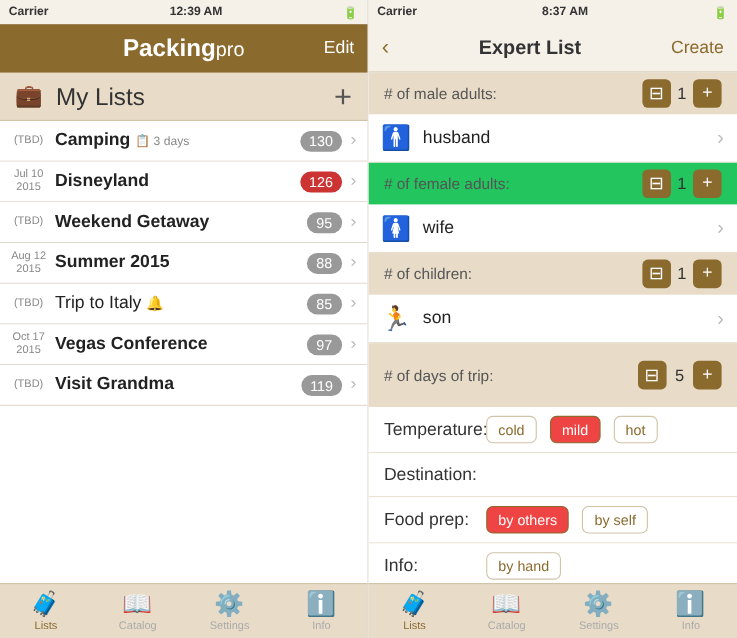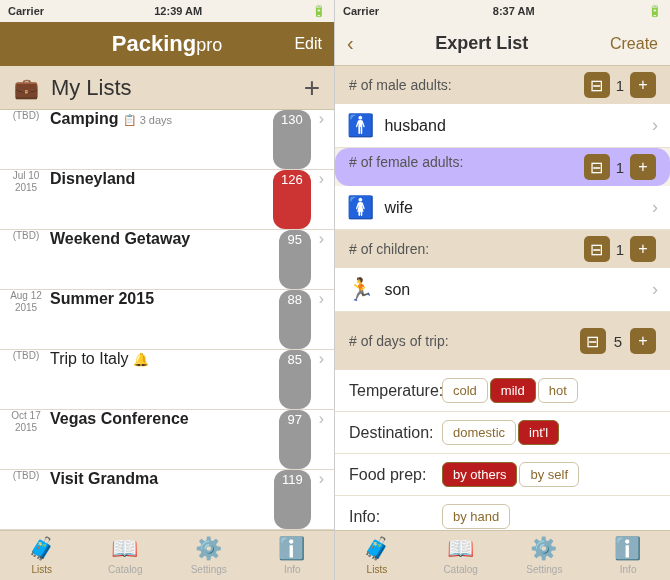--- a/index.html
+++ b/index.html
@@ -10,21 +10,21 @@
     .left-status-bar { background: #f5f0e8; height: 22px; display: flex; justify-content: space-between; align-items: center; padding: 0 8px; font-size: 11px; font-weight: 600; color: #333; }
     .left-header { background: #8b6a2e; height: 44px; display: flex; align-items: center; justify-content: center; position: relative; }
     .left-header-title { color: white; font-size: 22px; font-weight: 700; }
     .left-header-title span.pro { font-weight: 300; font-size: 18px; }
     .left-header-edit { position: absolute; right: 12px; color: white; font-size: 16px; }
     .my-lists-header { background: #e8dcc8; height: 44px; display: flex; align-items: center; justify-content: space-between; padding: 0 14px; border-bottom: 1px solid #d0c4a8; }
     .my-lists-title { font-size: 22px; font-weight: 500; color: #333; display: flex; align-items: center; gap: 12px; }
     .my-lists-icon { font-size: 20px; color: #666; }
     .my-lists-add { font-size: 28px; color: #555; font-weight: 300; }
     .list-items { flex: 1; overflow: hidden; background: white; }
-    .list-item { display: flex; height: 60px; border-bottom: 1px solid #e0d8cc; background: white; padding: 0 10px; gap: 8px; }
+    .list-item { display: flex; align-items: center; height: 37px; border-bottom: 1px solid #e0d8cc; background: white; padding: 0 10px; gap: 8px; }
     .list-item-date { font-size: 10px; color: #888; width: 32px; line-height: 1.2; flex-shrink: 0; text-align: center; }
     .list-item-name { flex: 1; font-size: 16px; color: #222; font-weight: 500; }
     .list-item-count { background: #999; color: white; border-radius: 12px; padding: 2px 8px; font-size: 13px; min-width: 32px; text-align: center; }
     .list-item-count.red { background: #cc3333; }
     .list-item-chevron { color: #bbb; font-size: 16px; }
     .bottom-nav { background: #e8dcc8; border-top: 1px solid #d0c4a8; height: 50px; display: flex; align-items: center; }
     .nav-item { flex: 1; display: flex; flex-direction: column; align-items: center; justify-content: center; gap: 2px; }
     .nav-item-icon { font-size: 22px; color: #8b6a2e; }
     .nav-item-label { font-size: 10px; color: #8b6a2e; }
     .nav-item.inactive .nav-item-icon { color: #aaa; }
@@ -35,23 +35,23 @@
     .right-status-bar { background: #f5f0e8; height: 22px; display: flex; justify-content: space-between; align-items: center; padding: 0 8px; font-size: 11px; font-weight: 600; color: #333; }
     .right-header { background: #f5f0e8; height: 44px; display: flex; align-items: center; justify-content: space-between; padding: 0 12px; border-bottom: 1px solid #d0c4a8; }
     .right-header-back { font-size: 20px; color: #8b6a2e; }
     .right-header-title { font-size: 18px; font-weight: 600; color: #333; }
     .right-header-create { font-size: 16px; color: #8b6a2e; }
     .expert-content { flex: 1; overflow: hidden; background: #f5f0e8; }
     .person-row { background: white; display: flex; align-items: center; padding: 0 12px; height: 44px; border-bottom: 1px solid #e8e0d0; gap: 10px; }
     .days-section { background: #e8dcc8; padding: 16px 14px; display: flex; align-items: center; justify-content: space-between; }
     .option-row { background: white; display: flex; align-items: center; padding: 8px 14px; border-bottom: 1px solid #e8e0d0; gap: 8px; min-height: 40px; }
     .option-label { font-size: 16px; color: #333; font-weight: 500; width: 85px; flex-shrink: 0; }
-    .option-buttons { display: flex; gap: 2px; flex-wrap: wrap; }
+    .option-buttons { display: flex; gap: 12px; flex-wrap: wrap; }
     .opt-btn { border: 1px solid #d0c4a8; border-radius: 6px; padding: 4px 10px; font-size: 13px; color: #8b6a2e; background: white; cursor: pointer; }
-    .opt-btn.selected { background: #b91c1c; color: white; border-color: #8b6a2e; }
+    .opt-btn.selected { background: #ef4444; color: white; border-color: #8b6a2e; }
     .right-bottom-nav { background: #e8dcc8; border-top: 1px solid #d0c4a8; height: 50px; display: flex; align-items: center; }
   </style>
 </head>
 <body>
 
 <div class="left-panel">
   <div class="left-status-bar">
     <span>Carrier</span>
     <span>12:39 AM</span>
     <span>🔋</span>
@@ -154,21 +154,21 @@
           <span style="width:26px;height:26px;background:#8b6a2e;color:white;border-radius:5px;display:inline-flex;align-items:center;justify-content:center;font-size:16px;cursor:pointer">⊟</span>
           <span style="font-size:15px;color:#333">1</span>
           <span style="width:26px;height:26px;background:#8b6a2e;color:white;border-radius:5px;display:inline-flex;align-items:center;justify-content:center;font-size:16px;cursor:pointer">+</span>
         </span>
       </div>
       <div class="person-row">
         <span style="font-size:22px;color:#4a7aa0">🚹</span>
         <span style="flex:1;font-size:16px;color:#222">husband</span>
         <span style="color:#bbb;font-size:18px">›</span>
       </div>
-      <div style="background: #c4b5fd; padding: 6px 14px; font-size: 14px; color: rgb(85, 85, 85); font-weight: 500; display: flex; justify-content: space-between; border-radius: 14px;">
+      <div style="background: #22c55e; padding: 6px 14px; font-size: 14px; color: rgb(85, 85, 85); font-weight: 500; display: flex; align-items: center; justify-content: space-between;">
         <span># of female adults:</span>
         <span style="display:flex;align-items:center;gap:6px">
           <span style="width:26px;height:26px;background:#8b6a2e;color:white;border-radius:5px;display:inline-flex;align-items:center;justify-content:center;font-size:16px;cursor:pointer">⊟</span>
           <span style="font-size:15px;color:#333">1</span>
           <span style="width:26px;height:26px;background:#8b6a2e;color:white;border-radius:5px;display:inline-flex;align-items:center;justify-content:center;font-size:16px;cursor:pointer">+</span>
         </span>
       </div>
       <div class="person-row">
         <span style="font-size:22px;color:#aa4477">🚺</span>
         <span style="flex:1;font-size:16px;color:#222">wife</span>
@@ -198,24 +198,20 @@
       <div class="option-row">
         <span class="option-label">Temperature:</span>
         <span class="option-buttons">
           <button class="opt-btn">cold</button>
           <button class="opt-btn selected">mild</button>
           <button class="opt-btn">hot</button>
         </span>
       </div>
       <div class="option-row">
         <span class="option-label">Destination:</span>
-        <span class="option-buttons">
-          <button class="opt-btn">domestic</button>
-          <button class="opt-btn selected">int'l</button>
-        </span>
       </div>
       <div class="option-row">
         <span class="option-label">Food prep:</span>
         <span class="option-buttons">
           <button class="opt-btn selected">by others</button>
           <button class="opt-btn">by self</button>
         </span>
       </div>
       <div class="option-row">
         <span class="option-label">Info:</span>

